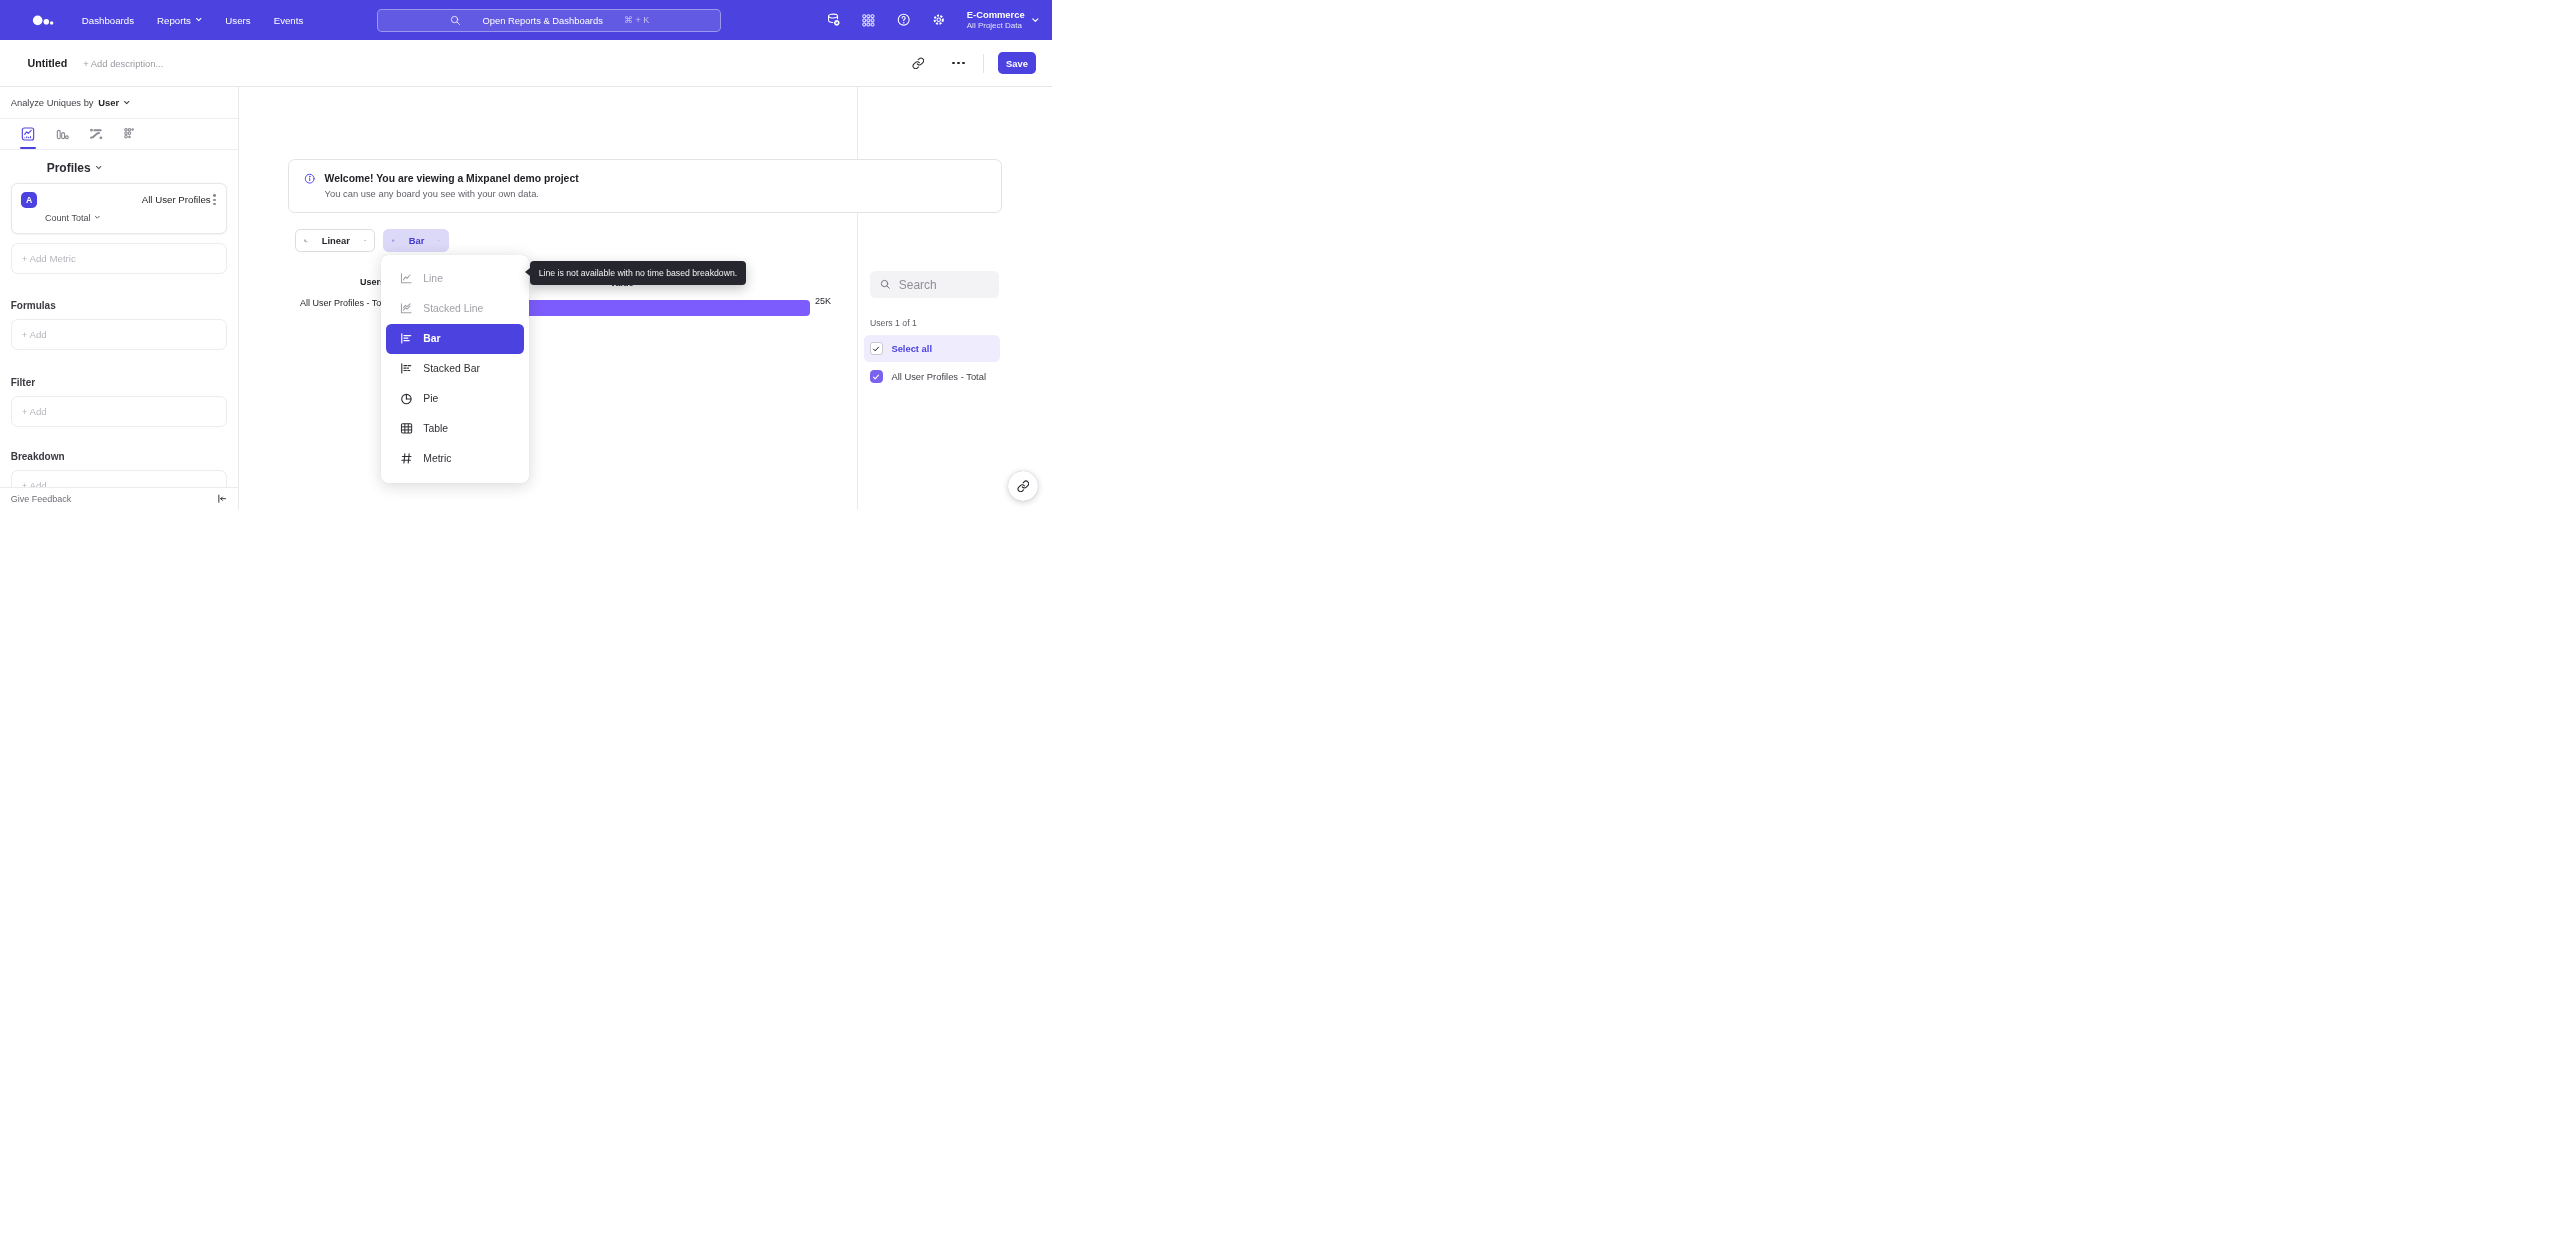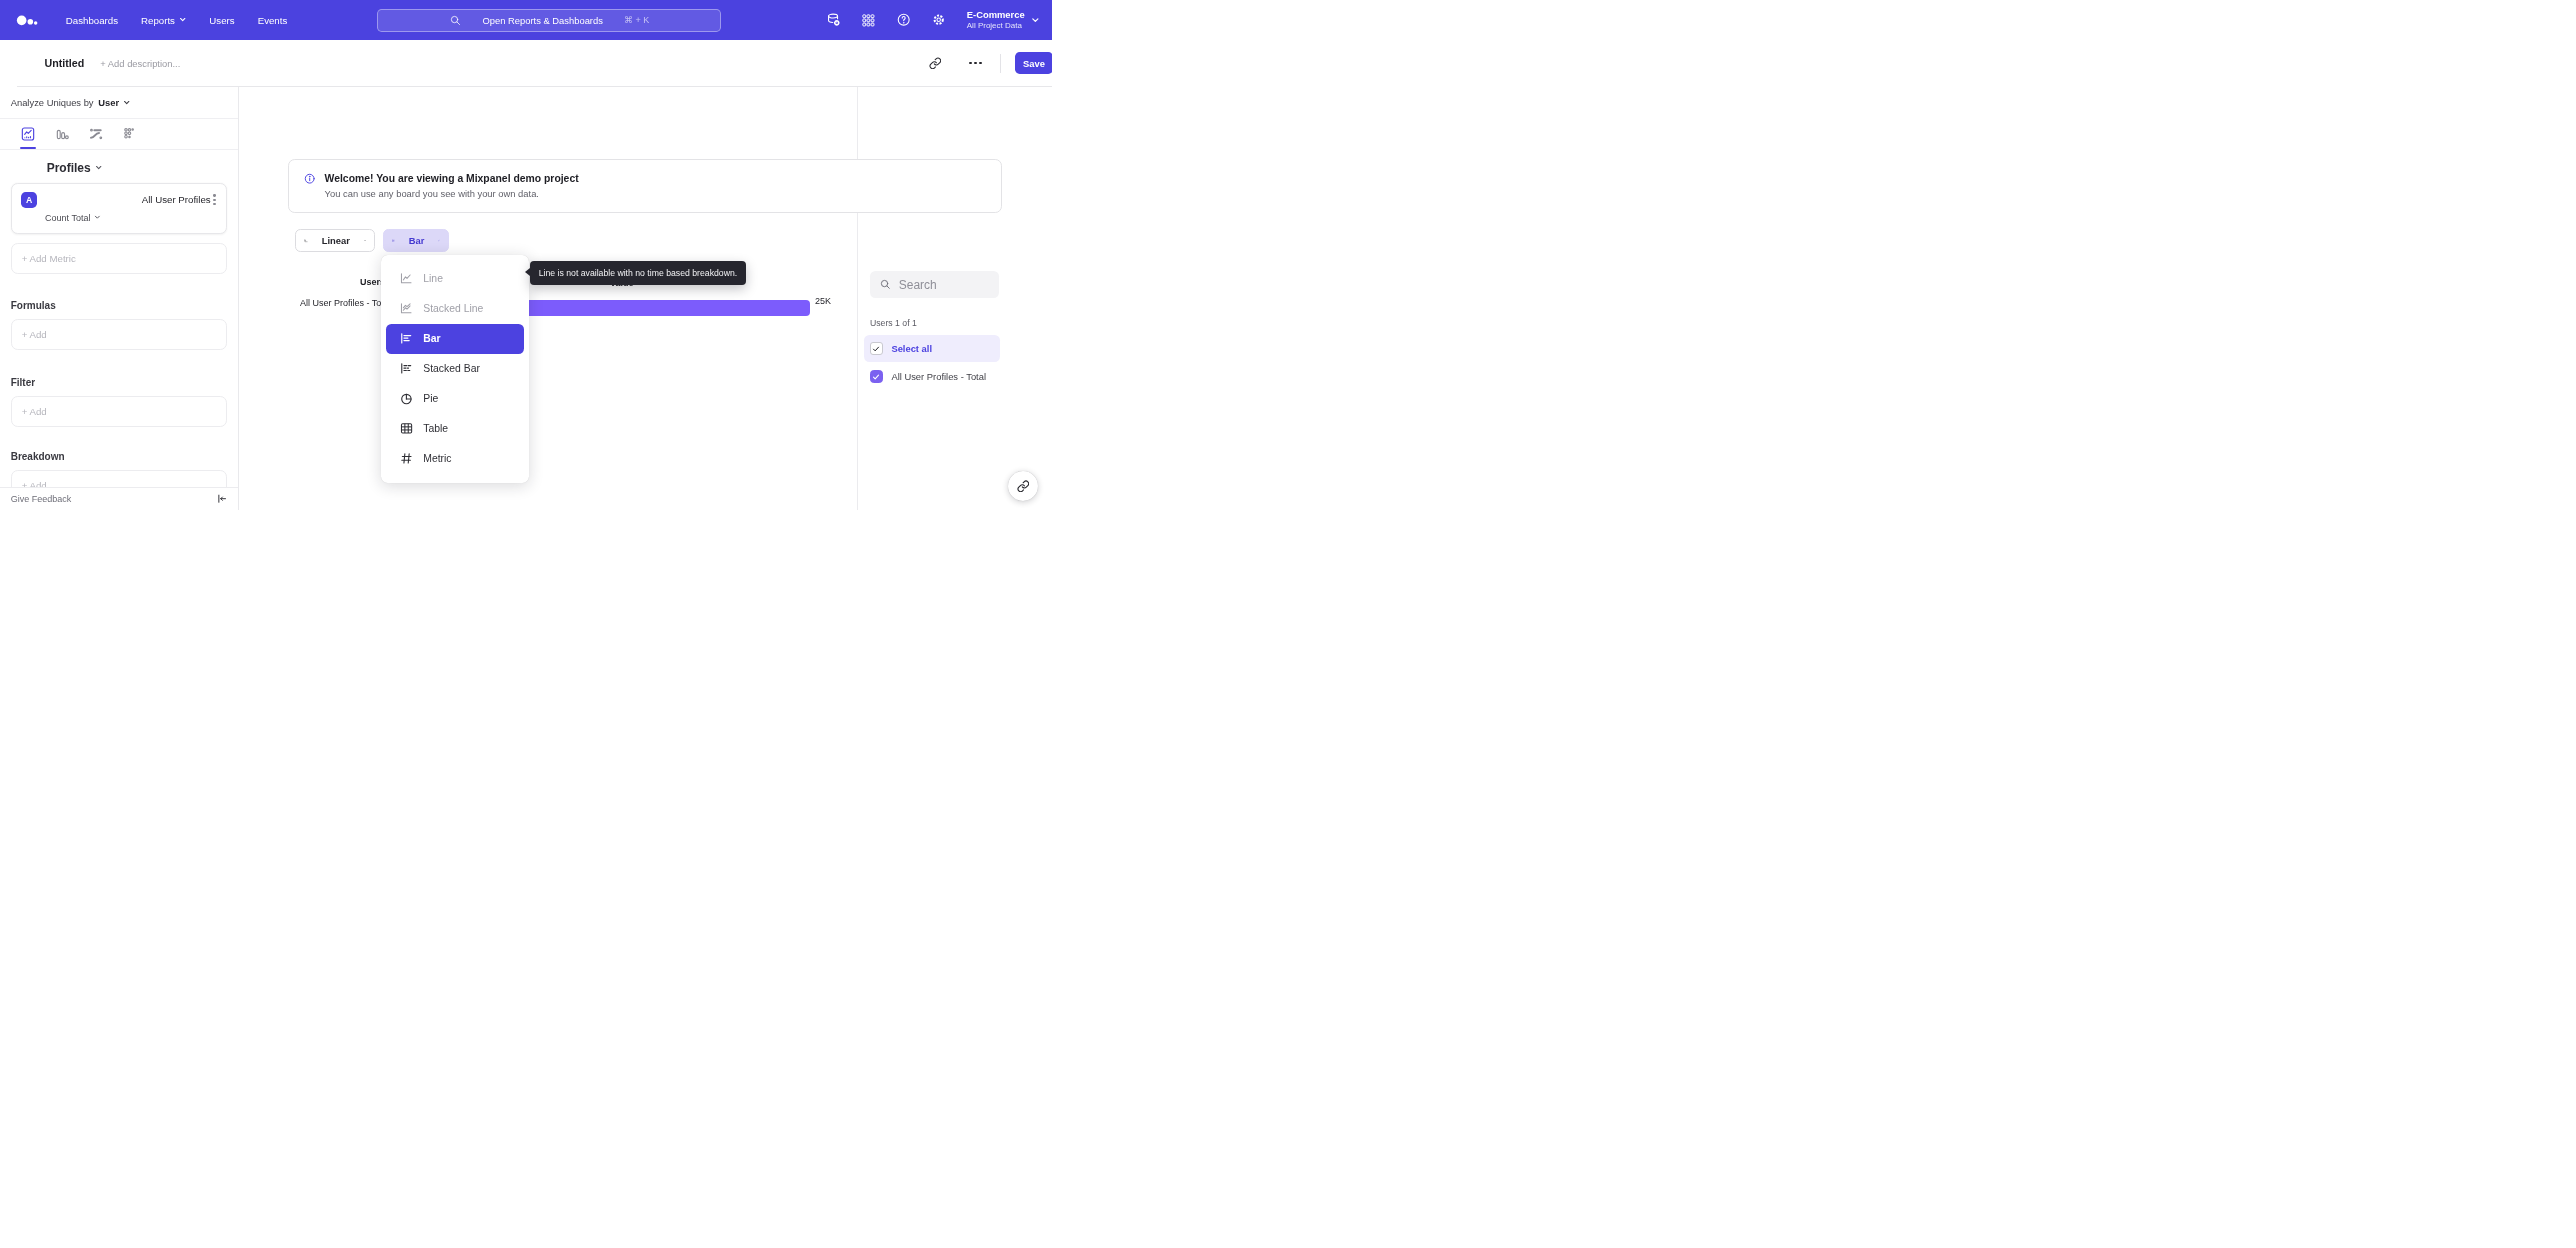--- a/index.html
+++ b/index.html
@@ -1,36 +1,36 @@
 <!DOCTYPE html>
 <html style="font-size:10.7px"><head>
 <meta charset="utf-8">
 <style>
   * { margin:0; padding:0; box-sizing:border-box; }
   html,body { width:1052px; height:510px; }
   body { font-family:"Liberation Sans", sans-serif; background:#fff; color:#202027; overflow:hidden; position:relative; }
   svg { display:block; }
 
   
-  .topnav { position:absolute; left:0; top:0; width:1052px; height:40px; background:#4b42df; display:flex; align-items:center; z-index:50; }
+  .topnav { position:absolute; left:0; top:0; width:1052px; height:40px; background:#4b42df; display:flex; align-items:center; z-index:50;padding-left:16px; }
   .logo { margin-left:14.8px; display:flex; align-items:center; cursor:pointer; }
   .nav-items { display:flex; align-items:center; gap:23px; margin-left:27px; }
   .nav-item { color:#fff; font-size:9.7px; font-weight:500; display:flex; align-items:center; gap:4px; cursor:pointer; }
   .nav-search { position:absolute; left:377px; top:8.7px; width:344px; height:23px; background:rgba(255,255,255,0.13); border:0.7px solid rgba(255,255,255,0.38); border-radius:4.7px; display:flex; align-items:center; justify-content:center; gap:21px; cursor:pointer; }
   .nav-search .ph { color:#fff; font-size:9.4px; }
   .nav-search .sc { color:rgba(255,255,255,0.62); font-size:9px; }
   .nav-right { position:absolute; right:12px; top:0; height:40px; display:flex; align-items:center; gap:20px; }
   .nav-icon { cursor:pointer; }
   .project { display:flex; align-items:center; gap:6.7px; cursor:pointer; }
   .project-text { display:flex; flex-direction:column; line-height:1.25; }
   .project-name { color:#fff; font-size:9.4px; font-weight:700; }
   .project-scope { color:rgba(255,255,255,0.85); font-size:8px; }
 
   
-  .topbar { position:absolute; left:17px; top:40px; width:1052px; height:47px; background:#fff; border-bottom:0.7px solid #e7e7ea; display:flex; align-items:center; z-index:40; }
+  .topbar { position:absolute; left:0; top:40px; width:1052px; height:47px; background:#fff; border-bottom:0.7px solid #e7e7ea; display:flex; align-items:center; z-index:40; }
   .board-title { margin-left:27.5px; font-size:10.7px; font-weight:700; color:#1f1f24; cursor:text; }
   .board-desc { margin-left:16px; font-size:9.4px; color:#9a9aa2; cursor:text; }
   .topbar-right { position:absolute; right:16px; display:flex; align-items:center; }
   .icon-btn { cursor:pointer; display:flex; align-items:center; justify-content:center; }
   .ellipsis { display:flex; gap:2.3px; margin-left:28px; cursor:pointer; }
   .ellipsis .dot { width:2.7px; height:2.7px; border-radius:50%; background:#26262c; }
   .tb-divider { width:0.7px; height:19px; background:#e3e3e7; margin:0 14.8px 0 17.4px; }
   .save-btn { width:38px; height:22px; background:#4c42e0; color:#fff; font-size:9.4px; font-weight:600; border:none; border-radius:4.7px; cursor:pointer; font-family:inherit; }
 
   

